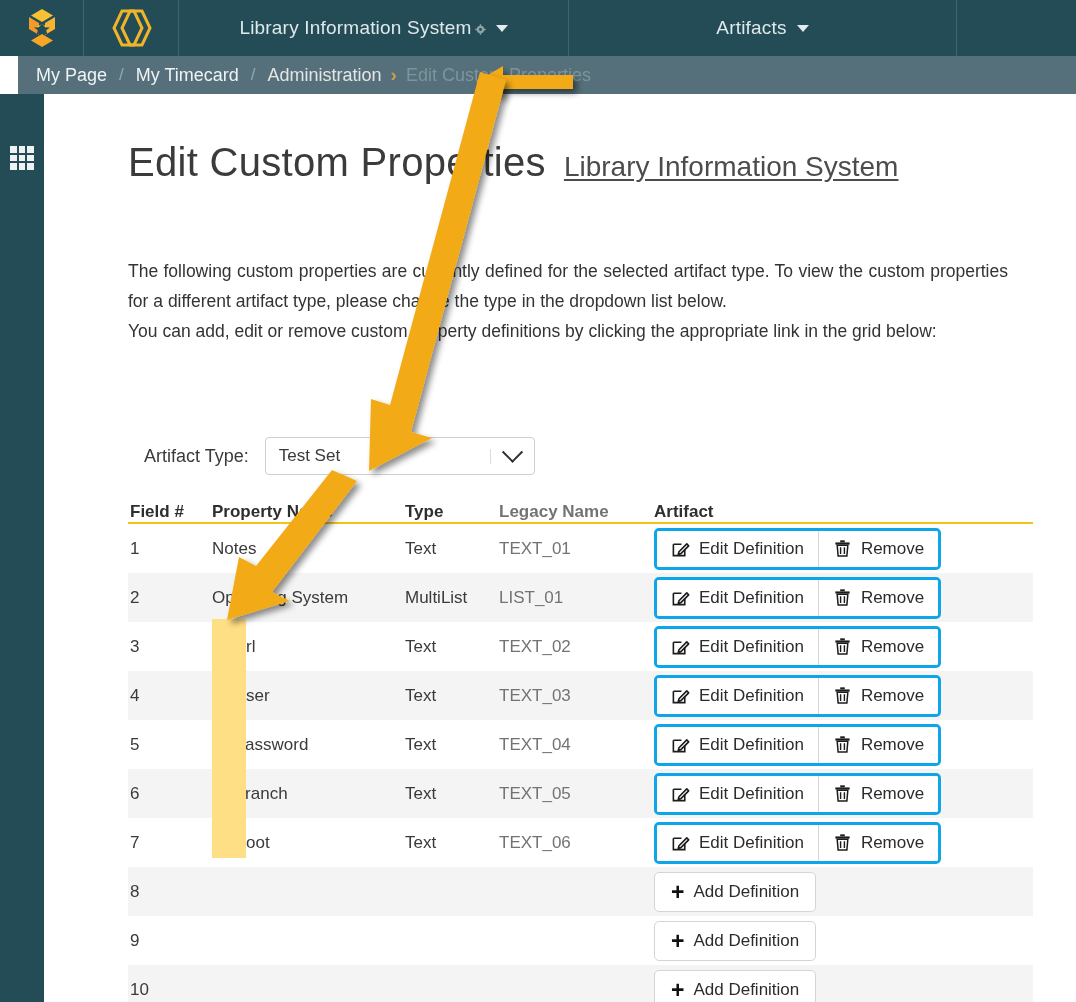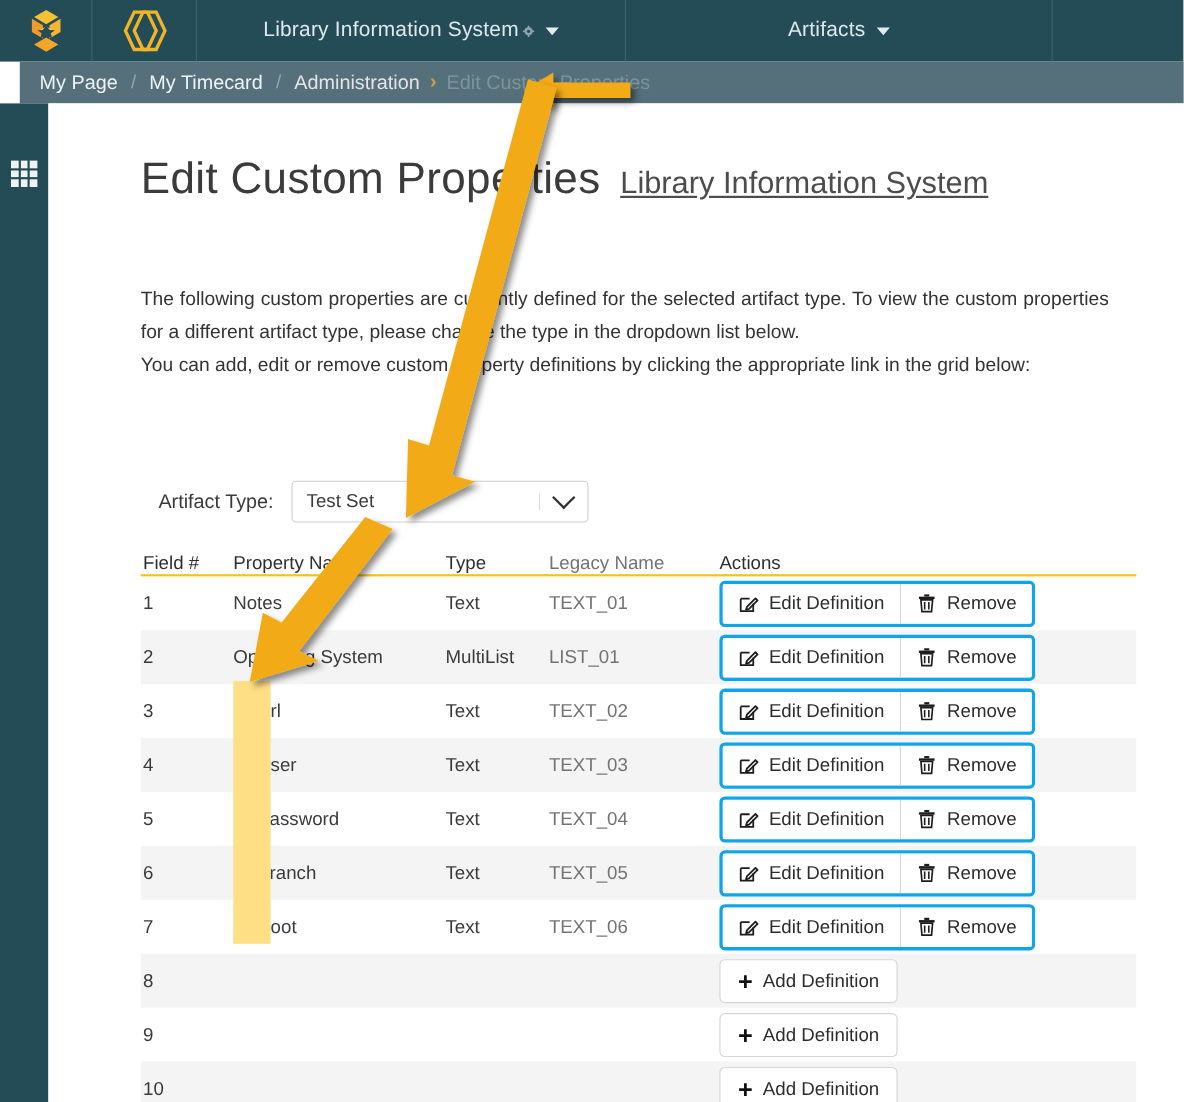--- a/index.html
+++ b/index.html
@@ -104,21 +104,21 @@
   }
   .chev {
     width: 15px; height: 15px; border-right: 2.6px solid #303030;
     border-bottom: 2.6px solid #303030; transform: rotate(45deg) translate(-3px,-3px);
   }
 
   
   .tbl { position: absolute; left: 84px; top: 397px; width: 905px; }
   .thead {
     display: flex; align-items: flex-end; height: 33px;
-    border-bottom: 2px solid #f0c419; font-size: 17px; font-weight: normal; color: #2e2e2e;
+    border-bottom: 2px solid #f0c419; font-size: 17px; font-weight: bold; color: #2e2e2e;
   }
   .trow {
     display: flex; align-items: center; height: 49px; font-size: 17px; color: #3a3a3a;
   }
   .trow.alt { background: #f4f4f4; }
   .c-field  { width: 84px; padding-left: 2px; }
   .c-name   { width: 193px; }
   .c-type   { width: 94px; }
   .c-legacy { width: 155px; color: #737373; }
   .c-act    { flex: 1 1 auto; }
@@ -245,21 +245,21 @@
         </span>
       </div>
     </div>
 
     <div class="tbl">
       <div class="thead">
         <div class="c-field">Field #</div>
         <div class="c-name">Property Name</div>
         <div class="c-type">Type</div>
         <div class="c-legacy">Legacy Name</div>
-        <div class="c-act">Actions</div>
+        <div class="c-act">Artifact</div>
       </div>
       <div id="tbody">
           <div class="trow">
             <div class="c-field">1</div>
             <div class="c-name">Notes</div>
             <div class="c-type">Text</div>
             <div class="c-legacy">TEXT_01</div>
             <div class="c-act"><div class="btngroup">
                 <button class="btn">
                   <svg class="ico" viewBox="0 0 20 20">

